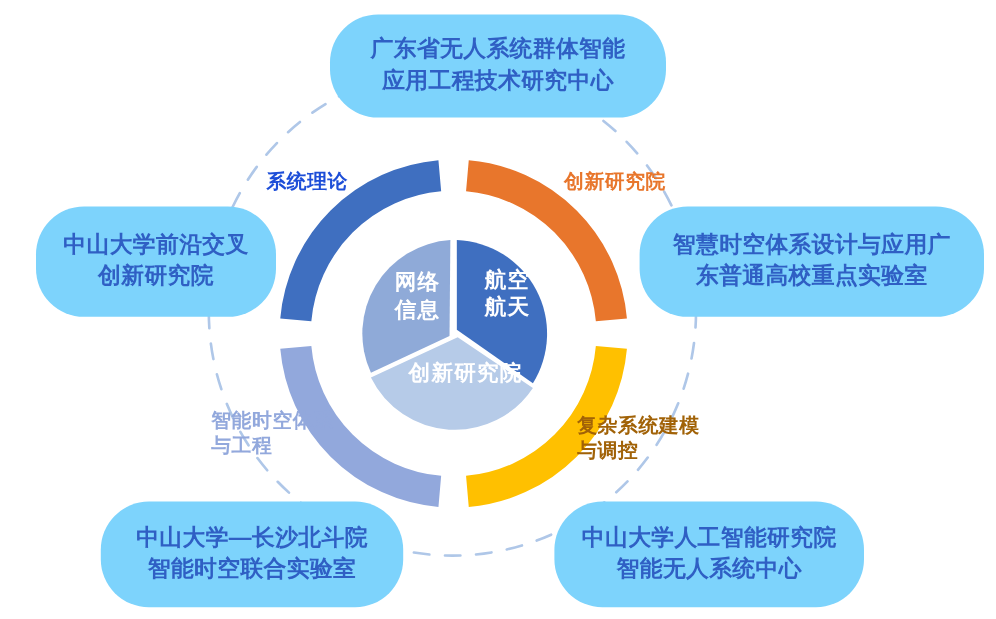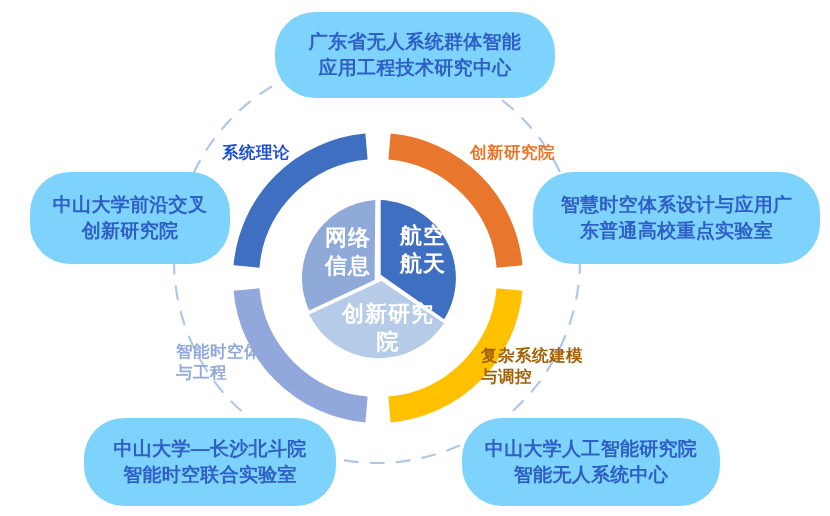--- a/index.html
+++ b/index.html
@@ -81,21 +81,21 @@
   #lbl-systheory { left: 222px; top: 142px; color: #1d4ed8; }
   #lbl-uas       { left: 470px; top: 142px; color: #e8762c; text-align: left; }
   #lbl-complex   { left: 481px; top: 345px; color: #a16207; text-align: left; }
   #lbl-spatio    { left: 176px; top: 341px; color: #92a8dc; text-align: left; }
 
   
   .pie-label {
     position: absolute;
     color: #ffffff;
     font-weight: bold;
-    font-size: 22px;
+    font-size: 18px;
     line-height: 1.25;
     letter-spacing: 1px;
     text-align: center;
     white-space: pre-line;
     z-index: 5;
   }
   #pie-lbl-net   { left: 318px; top: 224px; width: 60px; }
   #pie-lbl-aero  { left: 393px; top: 222px; width: 60px; }
   #pie-lbl-ai    { left: 340px; top: 300px; width: 96px; }
 </style>

